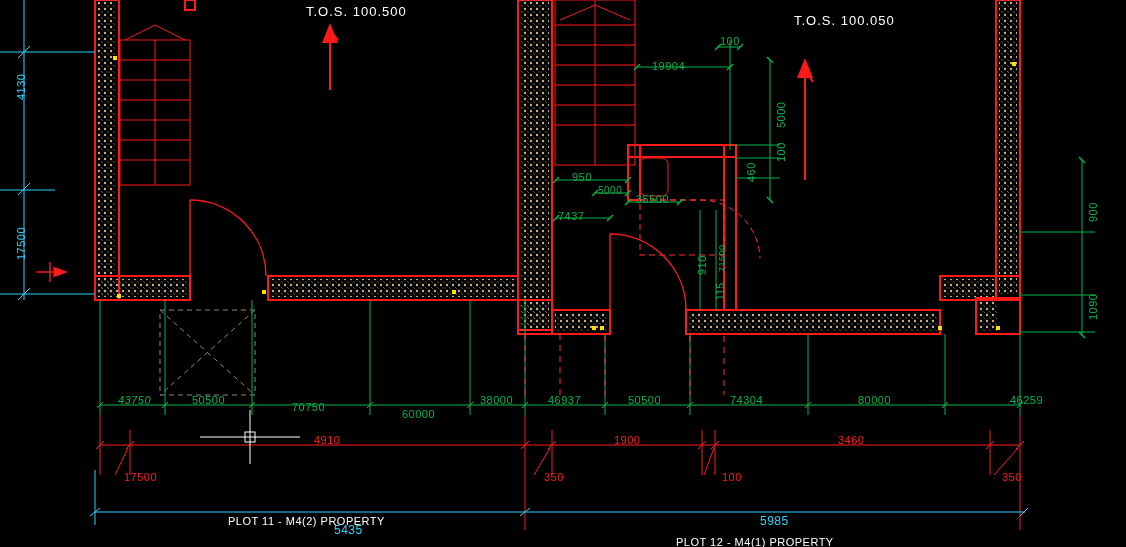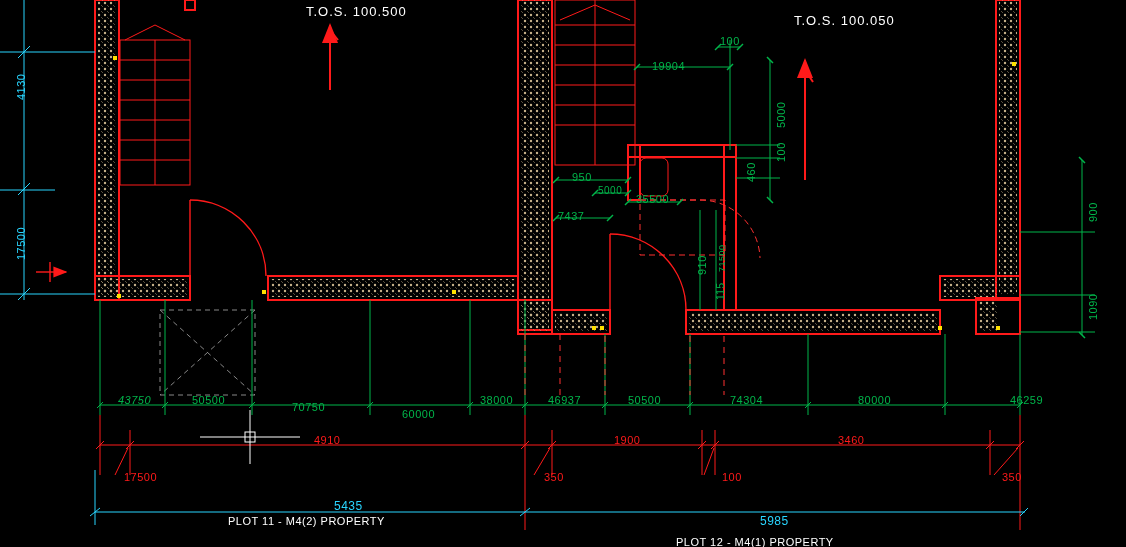--- a/index.html
+++ b/index.html
@@ -317,19 +317,19 @@
 <div class="txt green" style="top:395px;left:1010px;">46259</div>
 
 <div class="txt red" style="top:435px;left:314px;">4910</div>
 <div class="txt red" style="top:435px;left:614px;">1900</div>
 <div class="txt red" style="top:435px;left:838px;">3460</div>
 <div class="txt red" style="top:472px;left:124px;">17500</div>
 <div class="txt red" style="top:472px;left:544px;">350</div>
 <div class="txt red" style="top:472px;left:722px;">100</div>
 <div class="txt red" style="top:472px;left:1002px;">350</div>
 
-<div class="txt cyan" style="top:500px;left:298px;font-size:12px;padding-left:36px;">5435</div>
+<div class="txt cyan" style="top:524px;left:298px;font-size:12px;padding-left:36px;">5435</div>
 <div class="txt cyan" style="top:500px;left:760px;font-size:12px;margin-top:15px;">5985</div>
 
 <div class="txt white" style="top:516px;left:228px;font-size:11px;text-align:center;">PLOT 11 - M4(2) PROPERTY</div>
 <div class="txt white" style="top:537px;left:676px;font-size:11px;">PLOT 12 - M4(1) PROPERTY</div>
 
 </div>
 
 </body></html>

